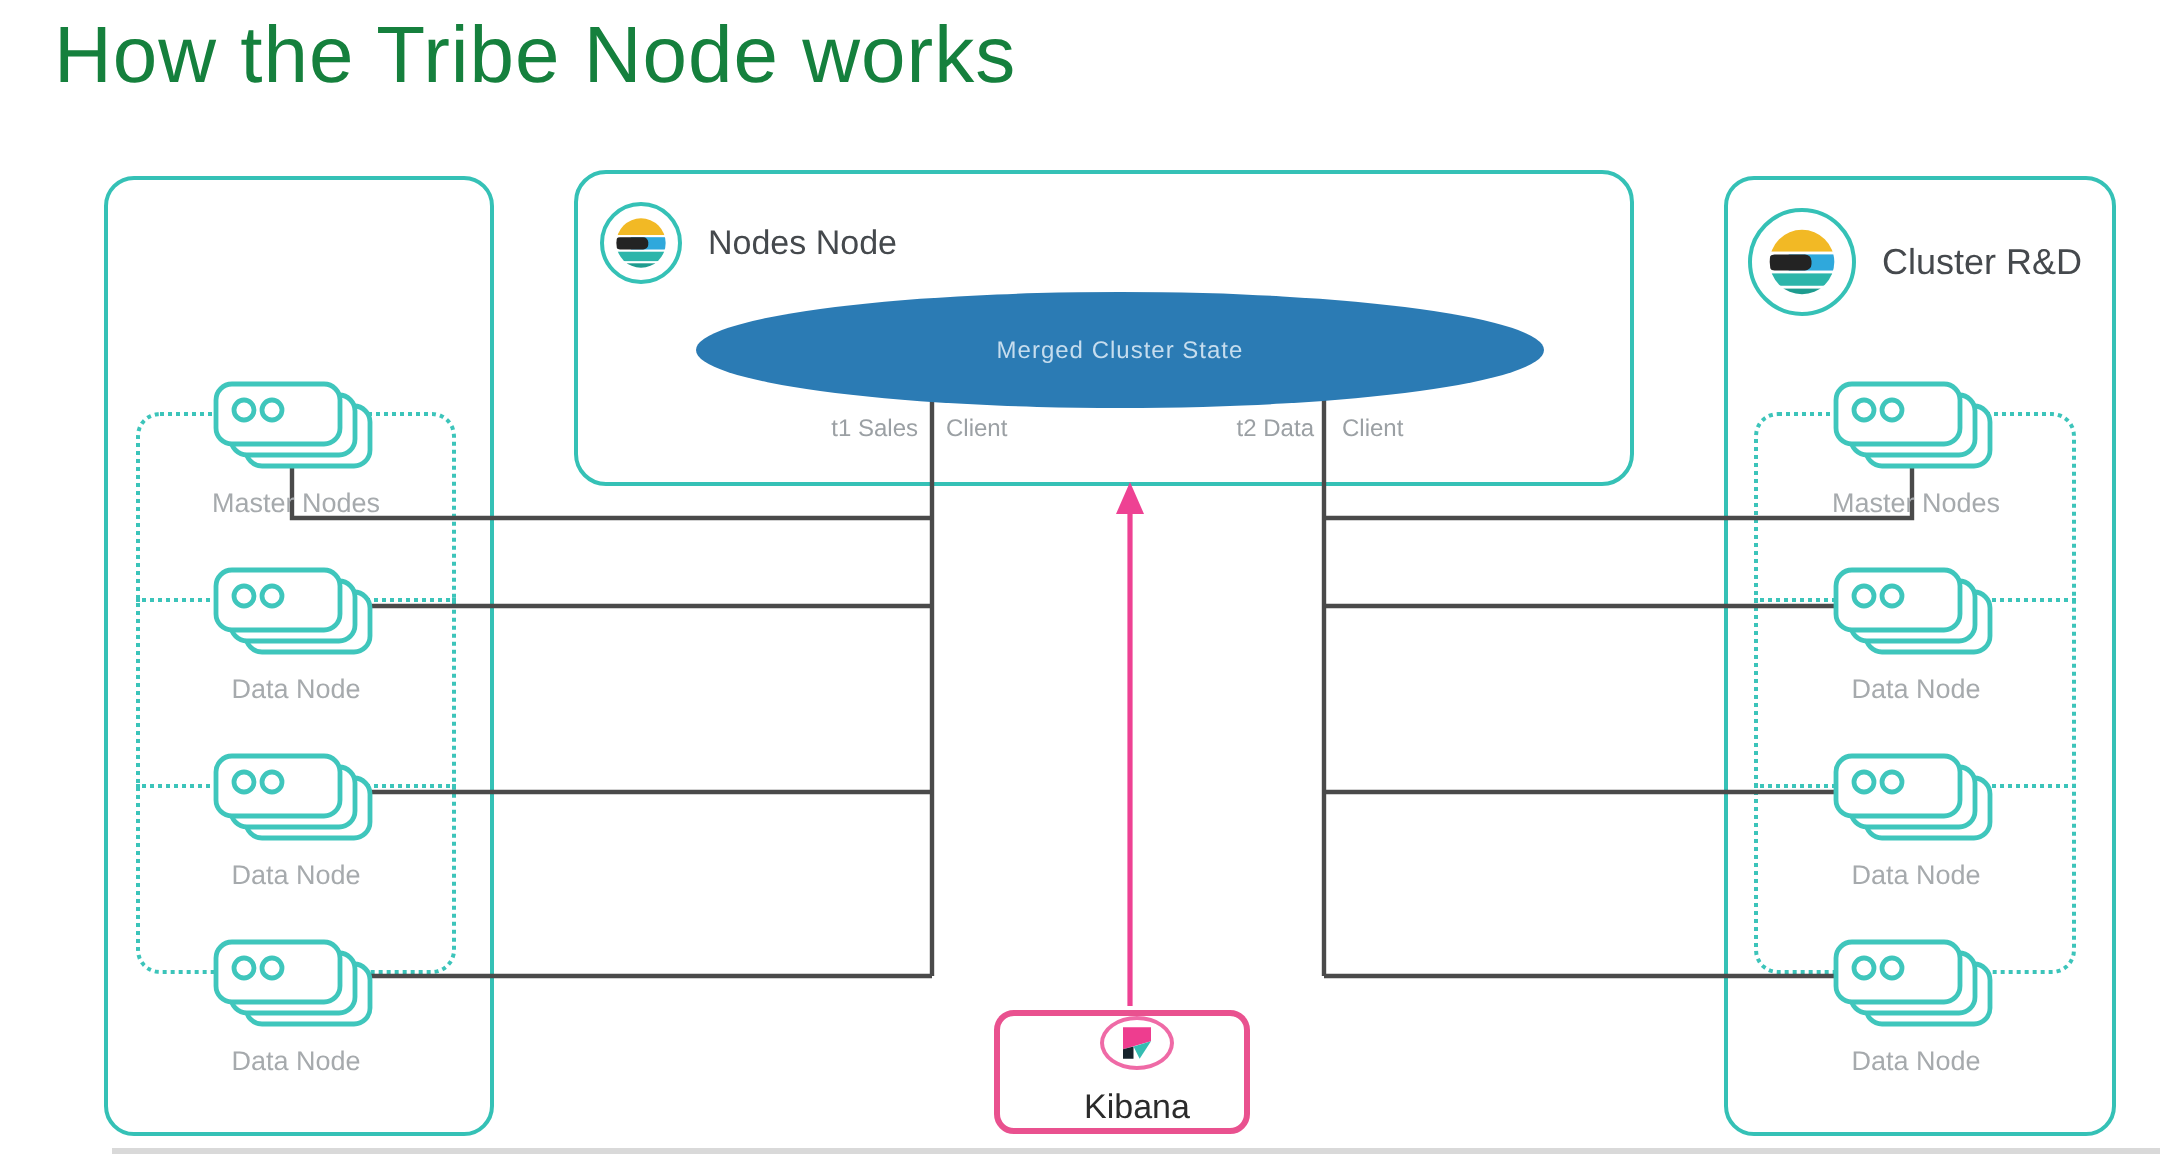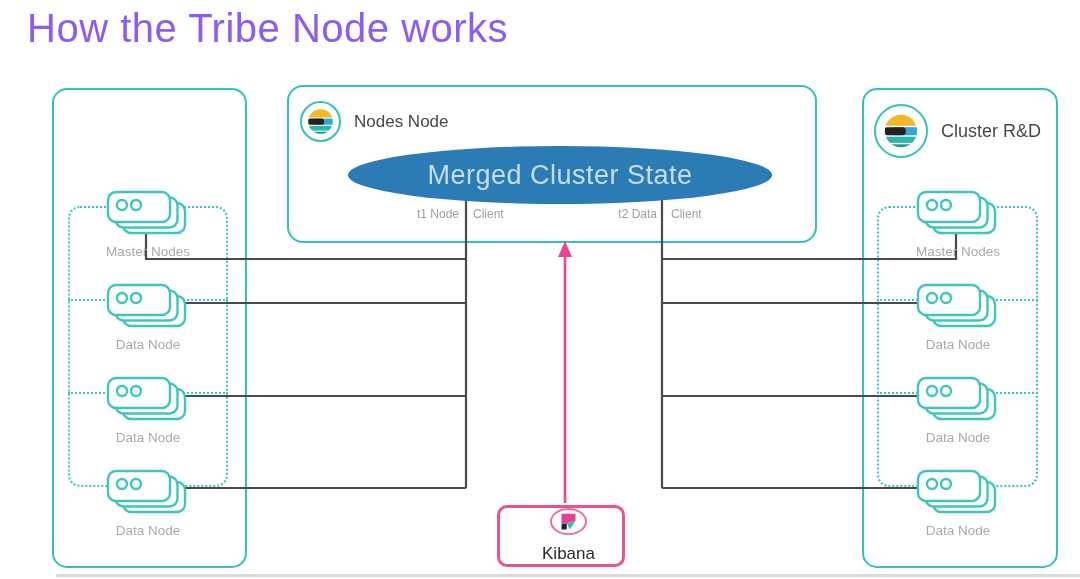--- a/index.html
+++ b/index.html
@@ -1,20 +1,20 @@
 <!DOCTYPE html>
 <html><head>
 <meta charset="utf-8">
 <style>
   * { margin:0; padding:0; box-sizing:border-box; }
   body { background:#ffffff; font-family:"Liberation Sans", sans-serif; }
   .canvas { position:relative; width:1080px; height:579px; background:#ffffff; overflow:hidden; }
 
   .title { position:absolute; left:27px; top:6px; font-size:40px; font-weight:500;
-           color:#8b5cf6; letter-spacing:0.5px; }
+           color:#15803d; letter-spacing:0.5px; }
 
   
   .cluster-box { position:absolute; border:2.5px solid #35c1b6; border-radius:15px; background:transparent; }
   .box-sales { left:52px;  top:88px; width:195px; height:480px; }
   .box-rnd   { left:862px; top:88px; width:196px; height:480px; }
   .box-tribe { left:287px; top:85px; width:530px; height:158px; border-radius:16px; }
 
   
   .box-header { position:absolute; display:flex; align-items:center; gap:13px; z-index:7; }
   .hdr-sales { left:64px;  top:104px; }
@@ -24,21 +24,21 @@
                    display:flex; align-items:center; justify-content:center; }
   .badge-lg { width:54px; height:54px; }
   .badge-md { width:41px; height:41px; }
   .hdr-label { font-size:18px; color:#45494d; }
   .hdr-tribe .hdr-label { font-size:17px; }
 
   
   .state-ellipse { position:absolute; left:348px; top:146px; width:424px; height:58px;
                    background:#2b7bb4; border-radius:50%; z-index:6;
                    display:flex; align-items:center; justify-content:center;
-                   color:#c6ddee; font-size:27px; letter-spacing:0.5px; }
+                   color:#c6ddee; font-size:12px; letter-spacing:0.5px; }
 
   
   .t-label { position:absolute; top:207px; font-size:12px; color:#9ba0a4; z-index:6;text-align:center; }
   .t1-node   { left:395px; width:64px; text-align:right; }
   .t1-client { left:473px; }
   .t2-node   { left:593px; width:64px; text-align:right; }
   .t2-client { left:671px; }
 
   
   .dashed-box { position:absolute; border:2px dotted #3cc4ba; border-radius:12px; z-index:2; }
@@ -145,21 +145,21 @@
         </g>
       </svg>
     </div>
     <span class="hdr-label">Cluster R&amp;D</span>
   </div>
 
   <div class="state-ellipse">
     <span>Merged Cluster State</span>
   </div>
 
-  <div class="t-label t1-node">t1 Node</div>
+  <div class="t-label t1-node">t1 Sales</div>
   <div class="t-label t1-client">Client</div>
   <div class="t-label t2-node">t2 Data</div>
   <div class="t-label t2-client">Client</div>
 
   <div class="node-group col-left row-1">
     <svg class="node-icon" viewBox="0 0 84 48" width="84" height="48">
       <g fill="#ffffff" stroke="#3fc6bc" stroke-width="2.4">
         <rect x="17" y="13" width="62" height="30" rx="8"></rect>
           <rect x="9.5" y="7.5" width="62" height="30" rx="8"></rect>
         <rect x="2" y="2" width="62" height="30" rx="8"></rect>

